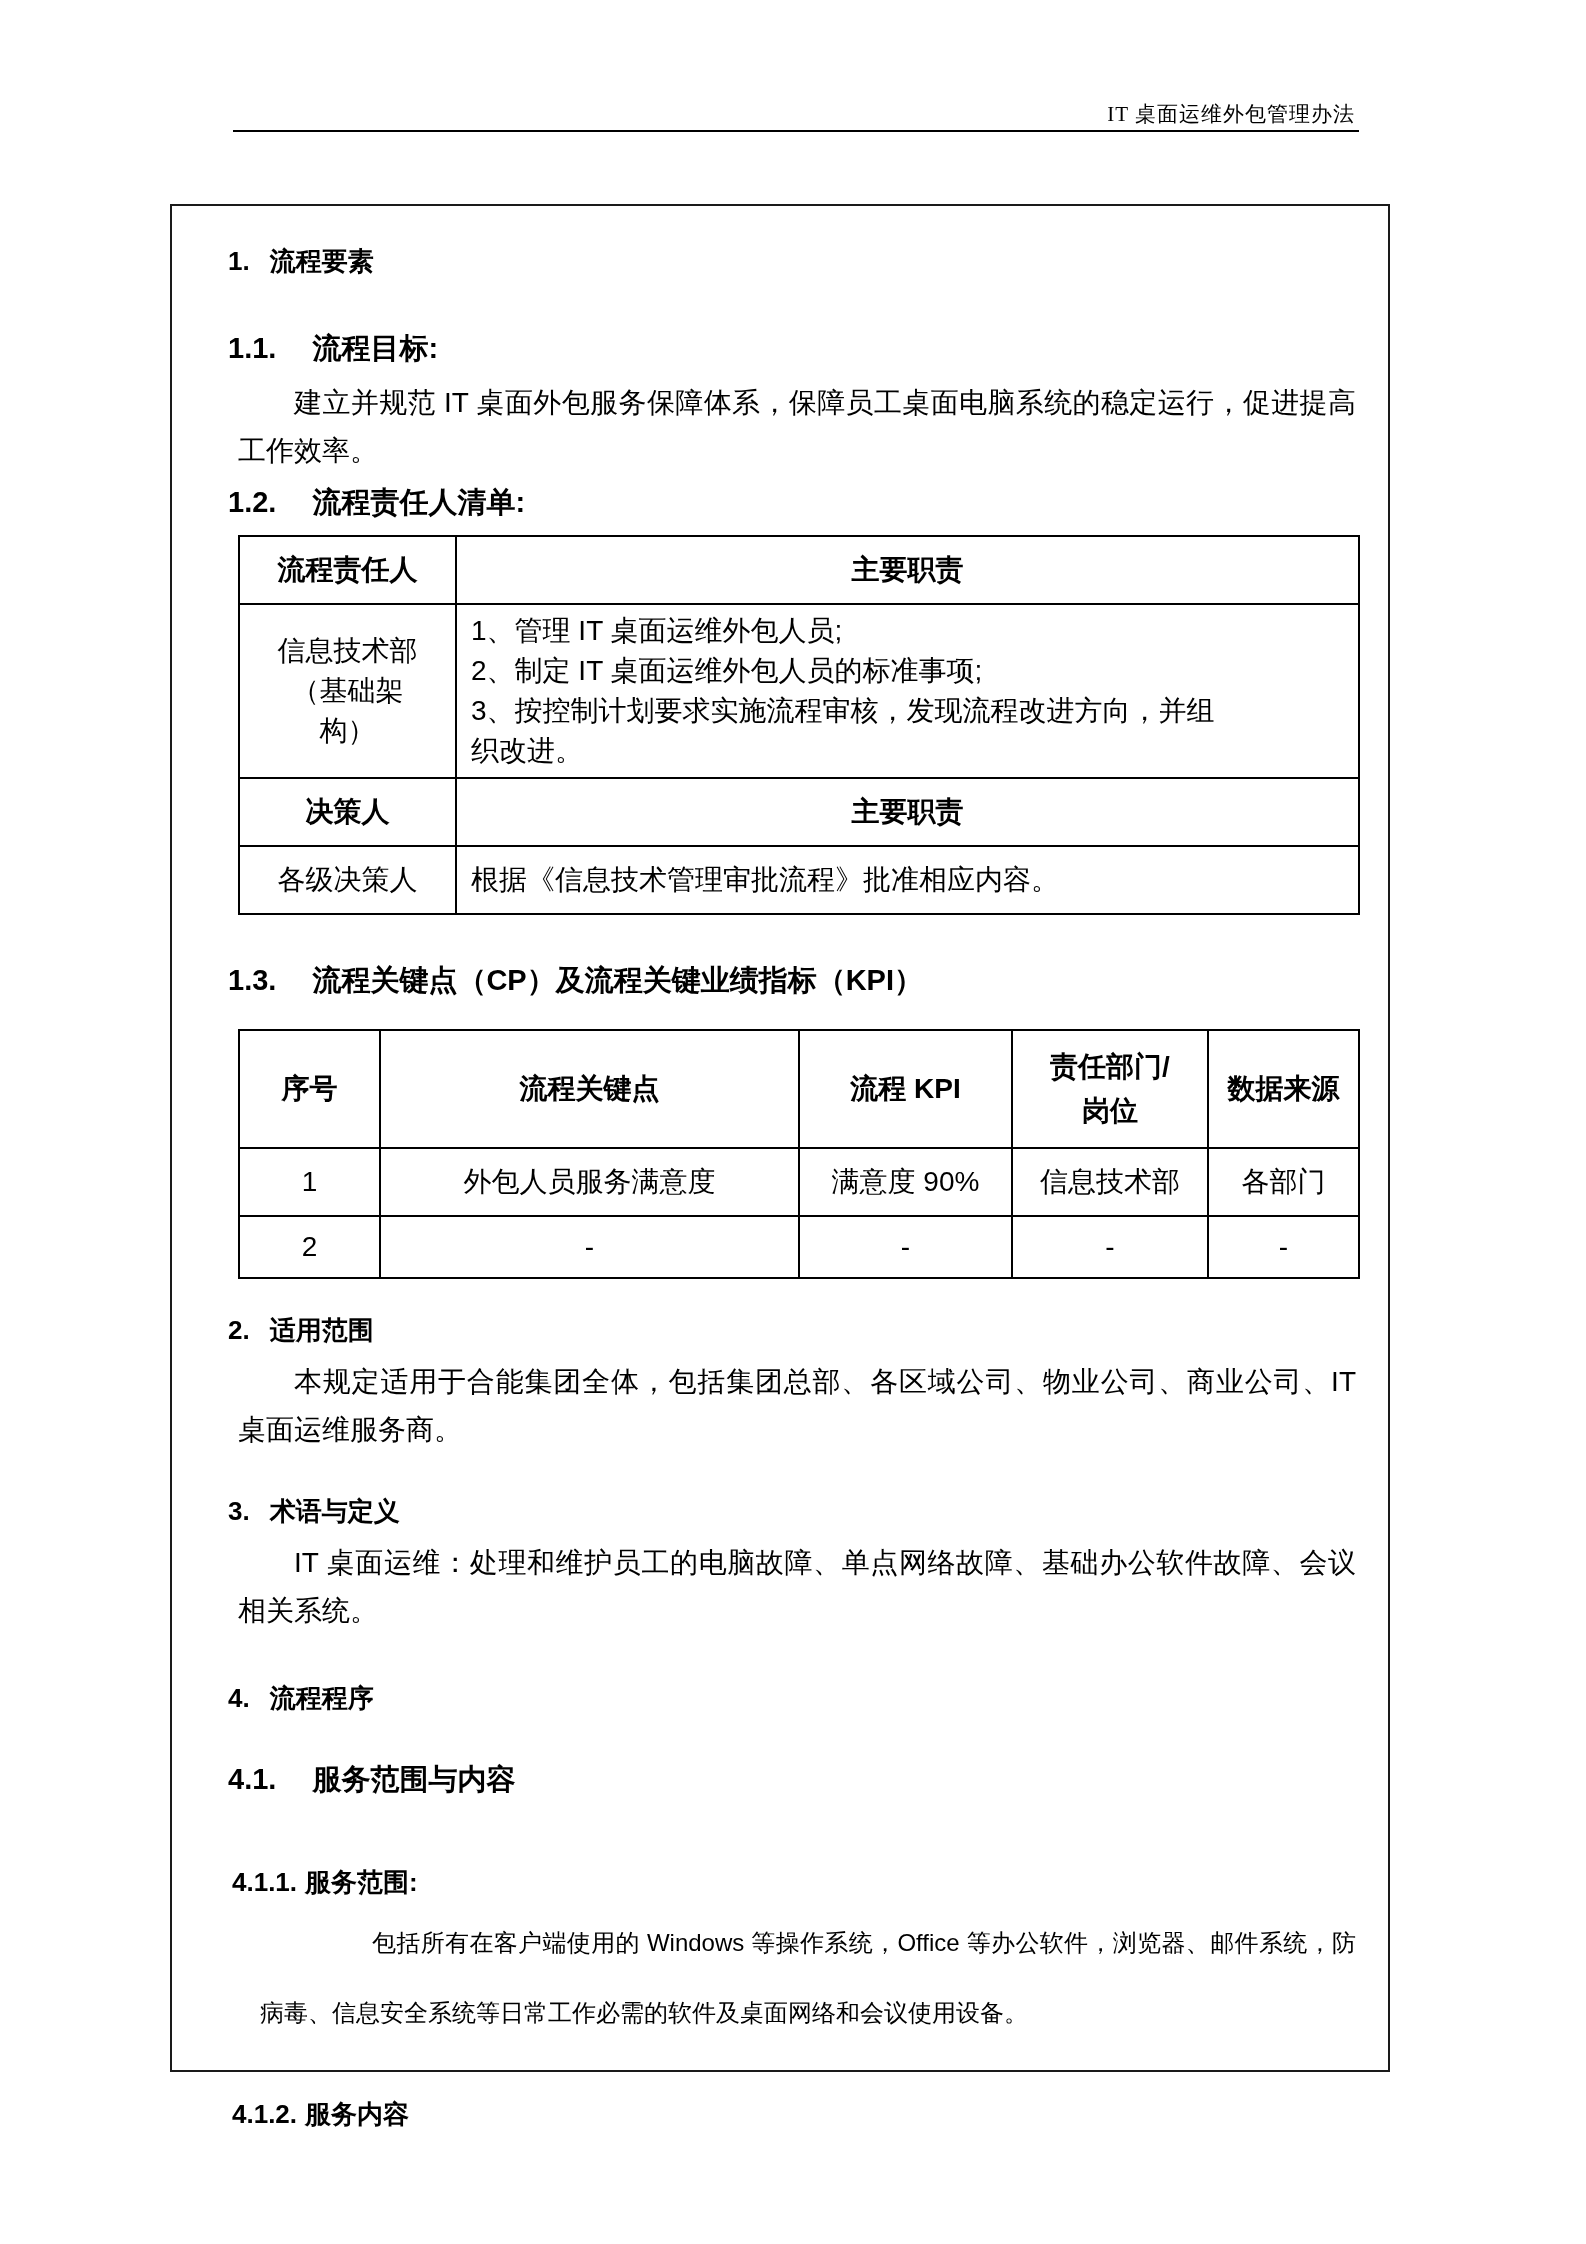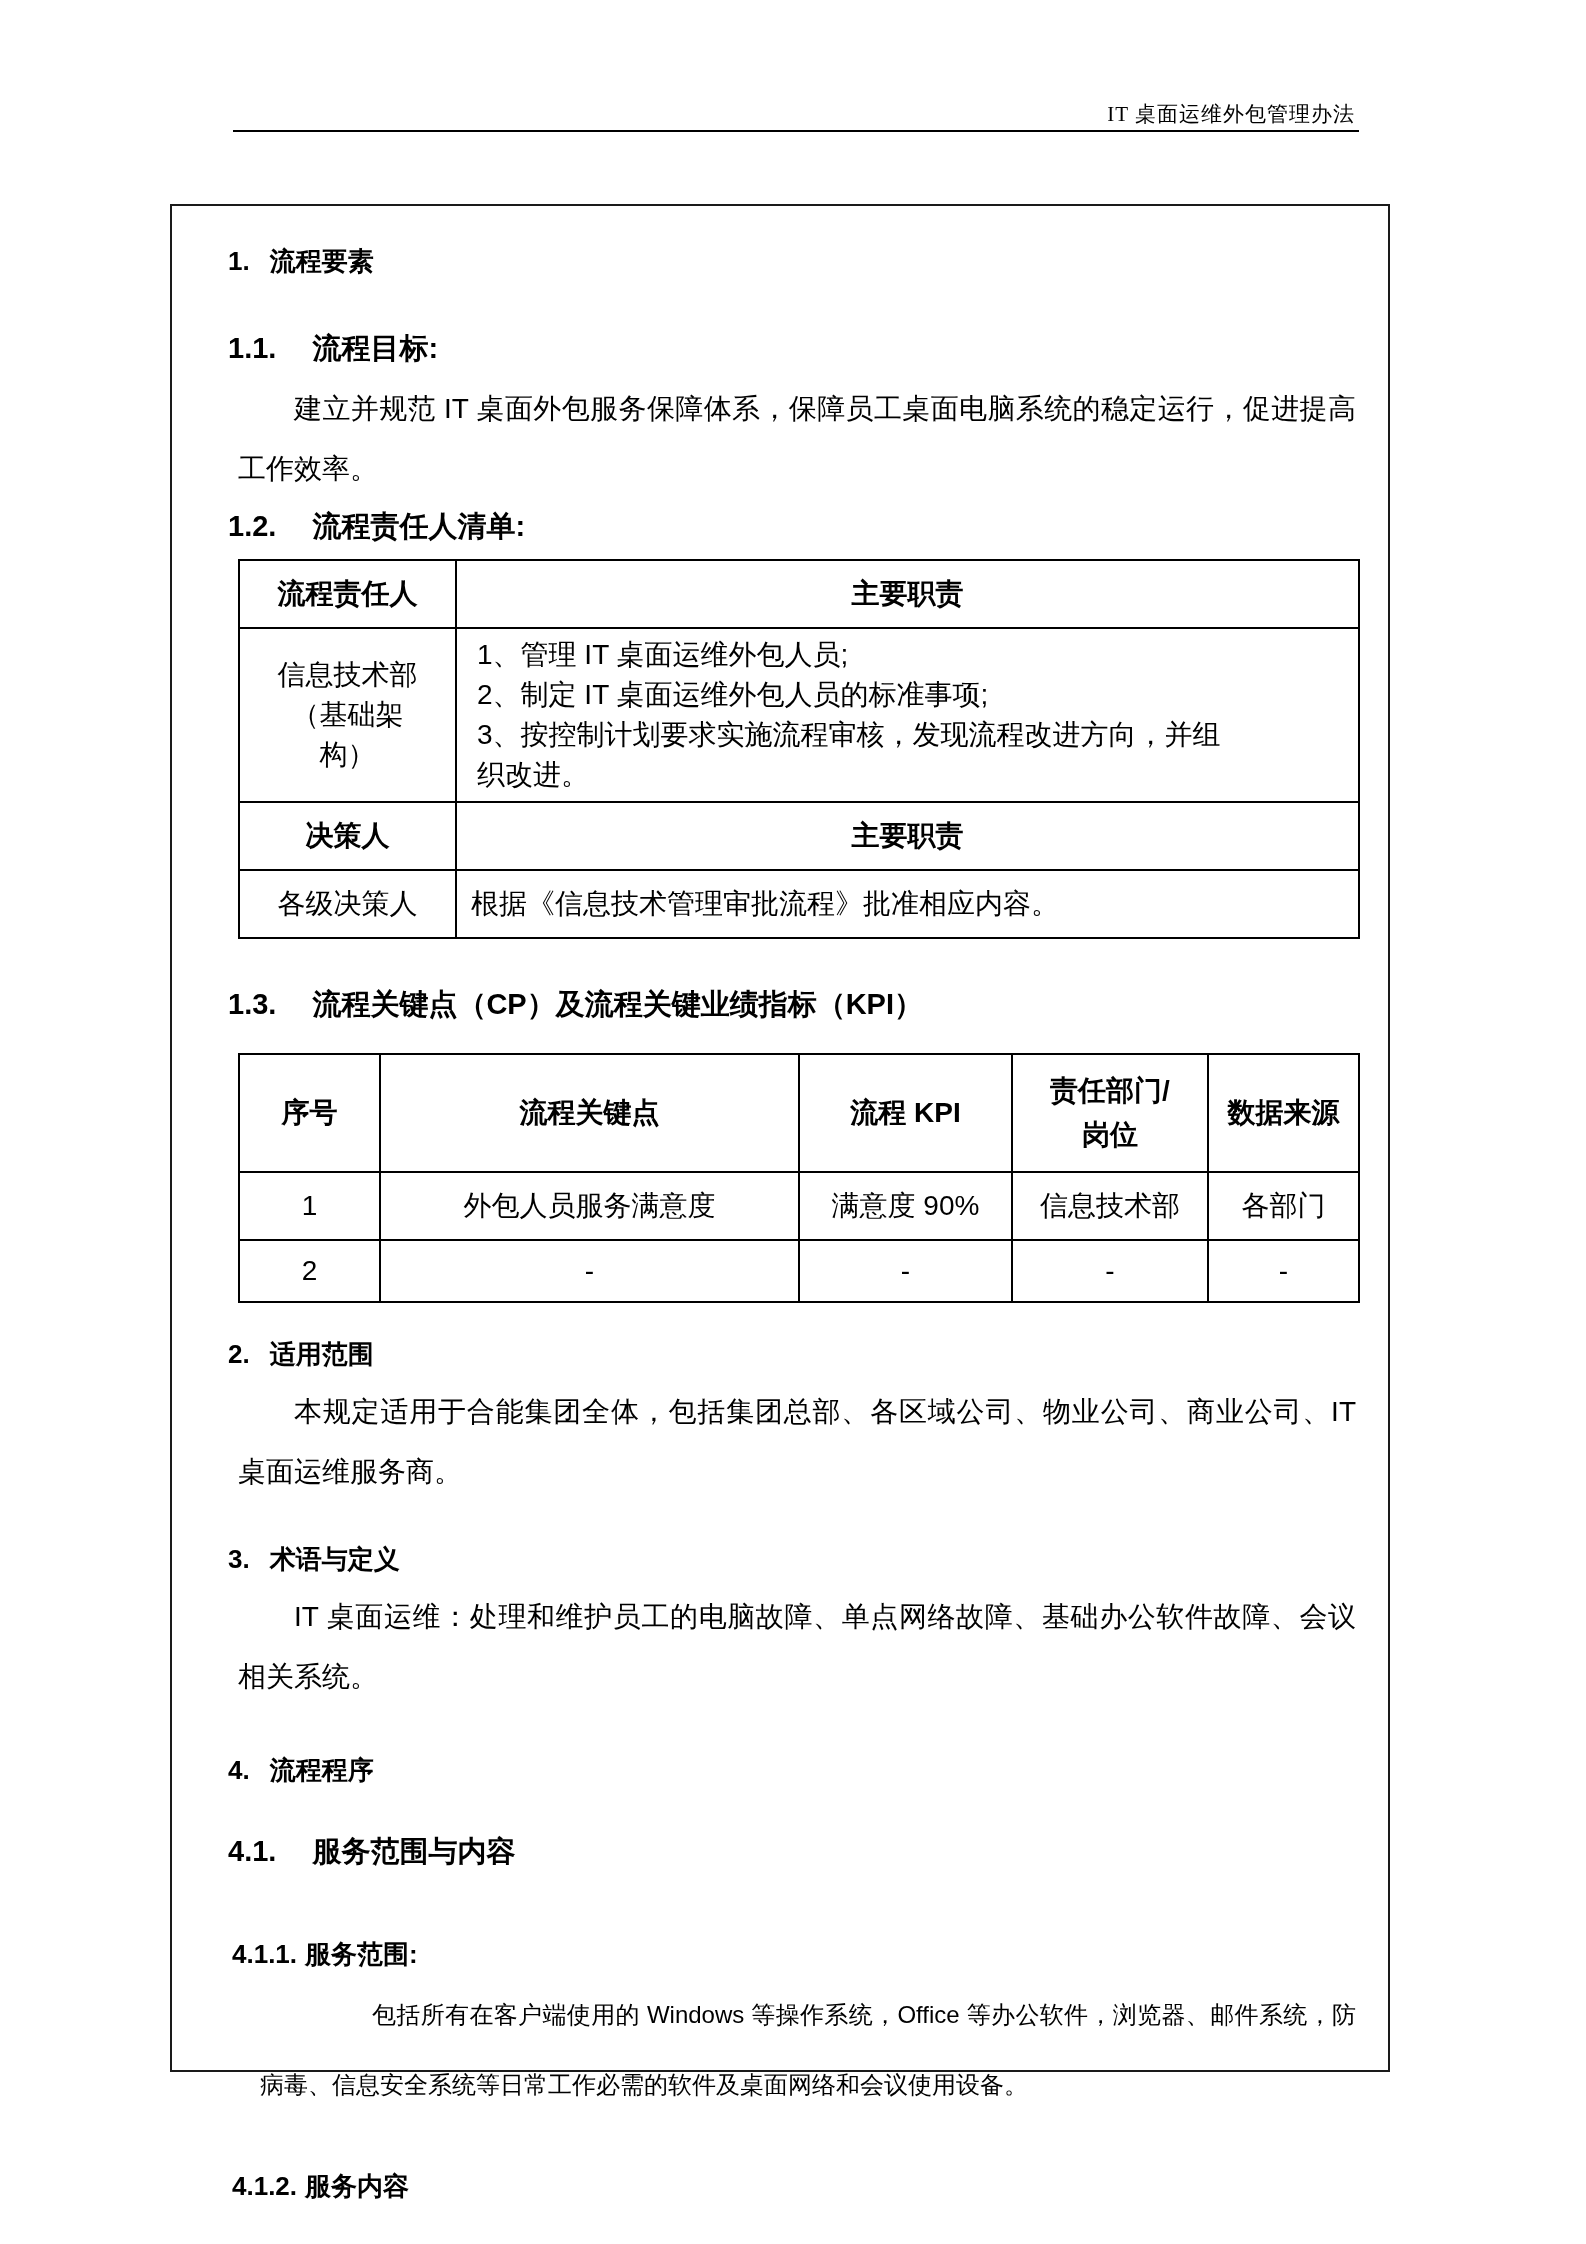--- a/index.html
+++ b/index.html
@@ -53,21 +53,21 @@
   #sec2   { margin-top:34px; }
   #sec3   { margin-top:40px; }
   #sec4   { margin-top:46px; }
   #sec4-1 { margin-top:44px; }
   #sec4-1-1 { margin-top:44px; }
   #sec4-1-2 { margin-top:28px; }
 
   
   .para {
     font-size:28px;
-    line-height:60px;
+    line-height:48px;
     text-indent:56px;
     margin-top:10px;
     text-align:justify;
   }
   .para-deep {
     font-size:24px;
     line-height:70px;
     margin-left:22px;
     text-indent:112px;
     margin-top:8px;
@@ -85,21 +85,21 @@
     font-size:28px;
     font-weight:normal;
     vertical-align:middle;
     padding:14px 8px;
   }
   th { font-weight:bold; text-align:center; }
 
   .t-resp { margin-top:12px; }
   .t-resp .row-head th { height:50px; }
   .t-resp td.role-cell { text-align:center; line-height:40px; }
-  .t-resp td.duties-cell { text-align:left; line-height:40px; padding:6px 20px; }
+  .t-resp td.duties-cell { text-align:left; line-height:40px; padding:6px 14px; }
   .t-resp .row-head2 th { height:56px; }
   .t-resp td.decision-role { text-align:center; height:52px; }
   .t-resp td.decision-duty { text-align:left; padding-left:14px; }
 
   .t-kpi { margin-top:28px; }
   .t-kpi .row-head th { height:96px; line-height:44px; }
   .t-kpi td { text-align:center; height:62px; }
 </style>
 </head>
 <body>

